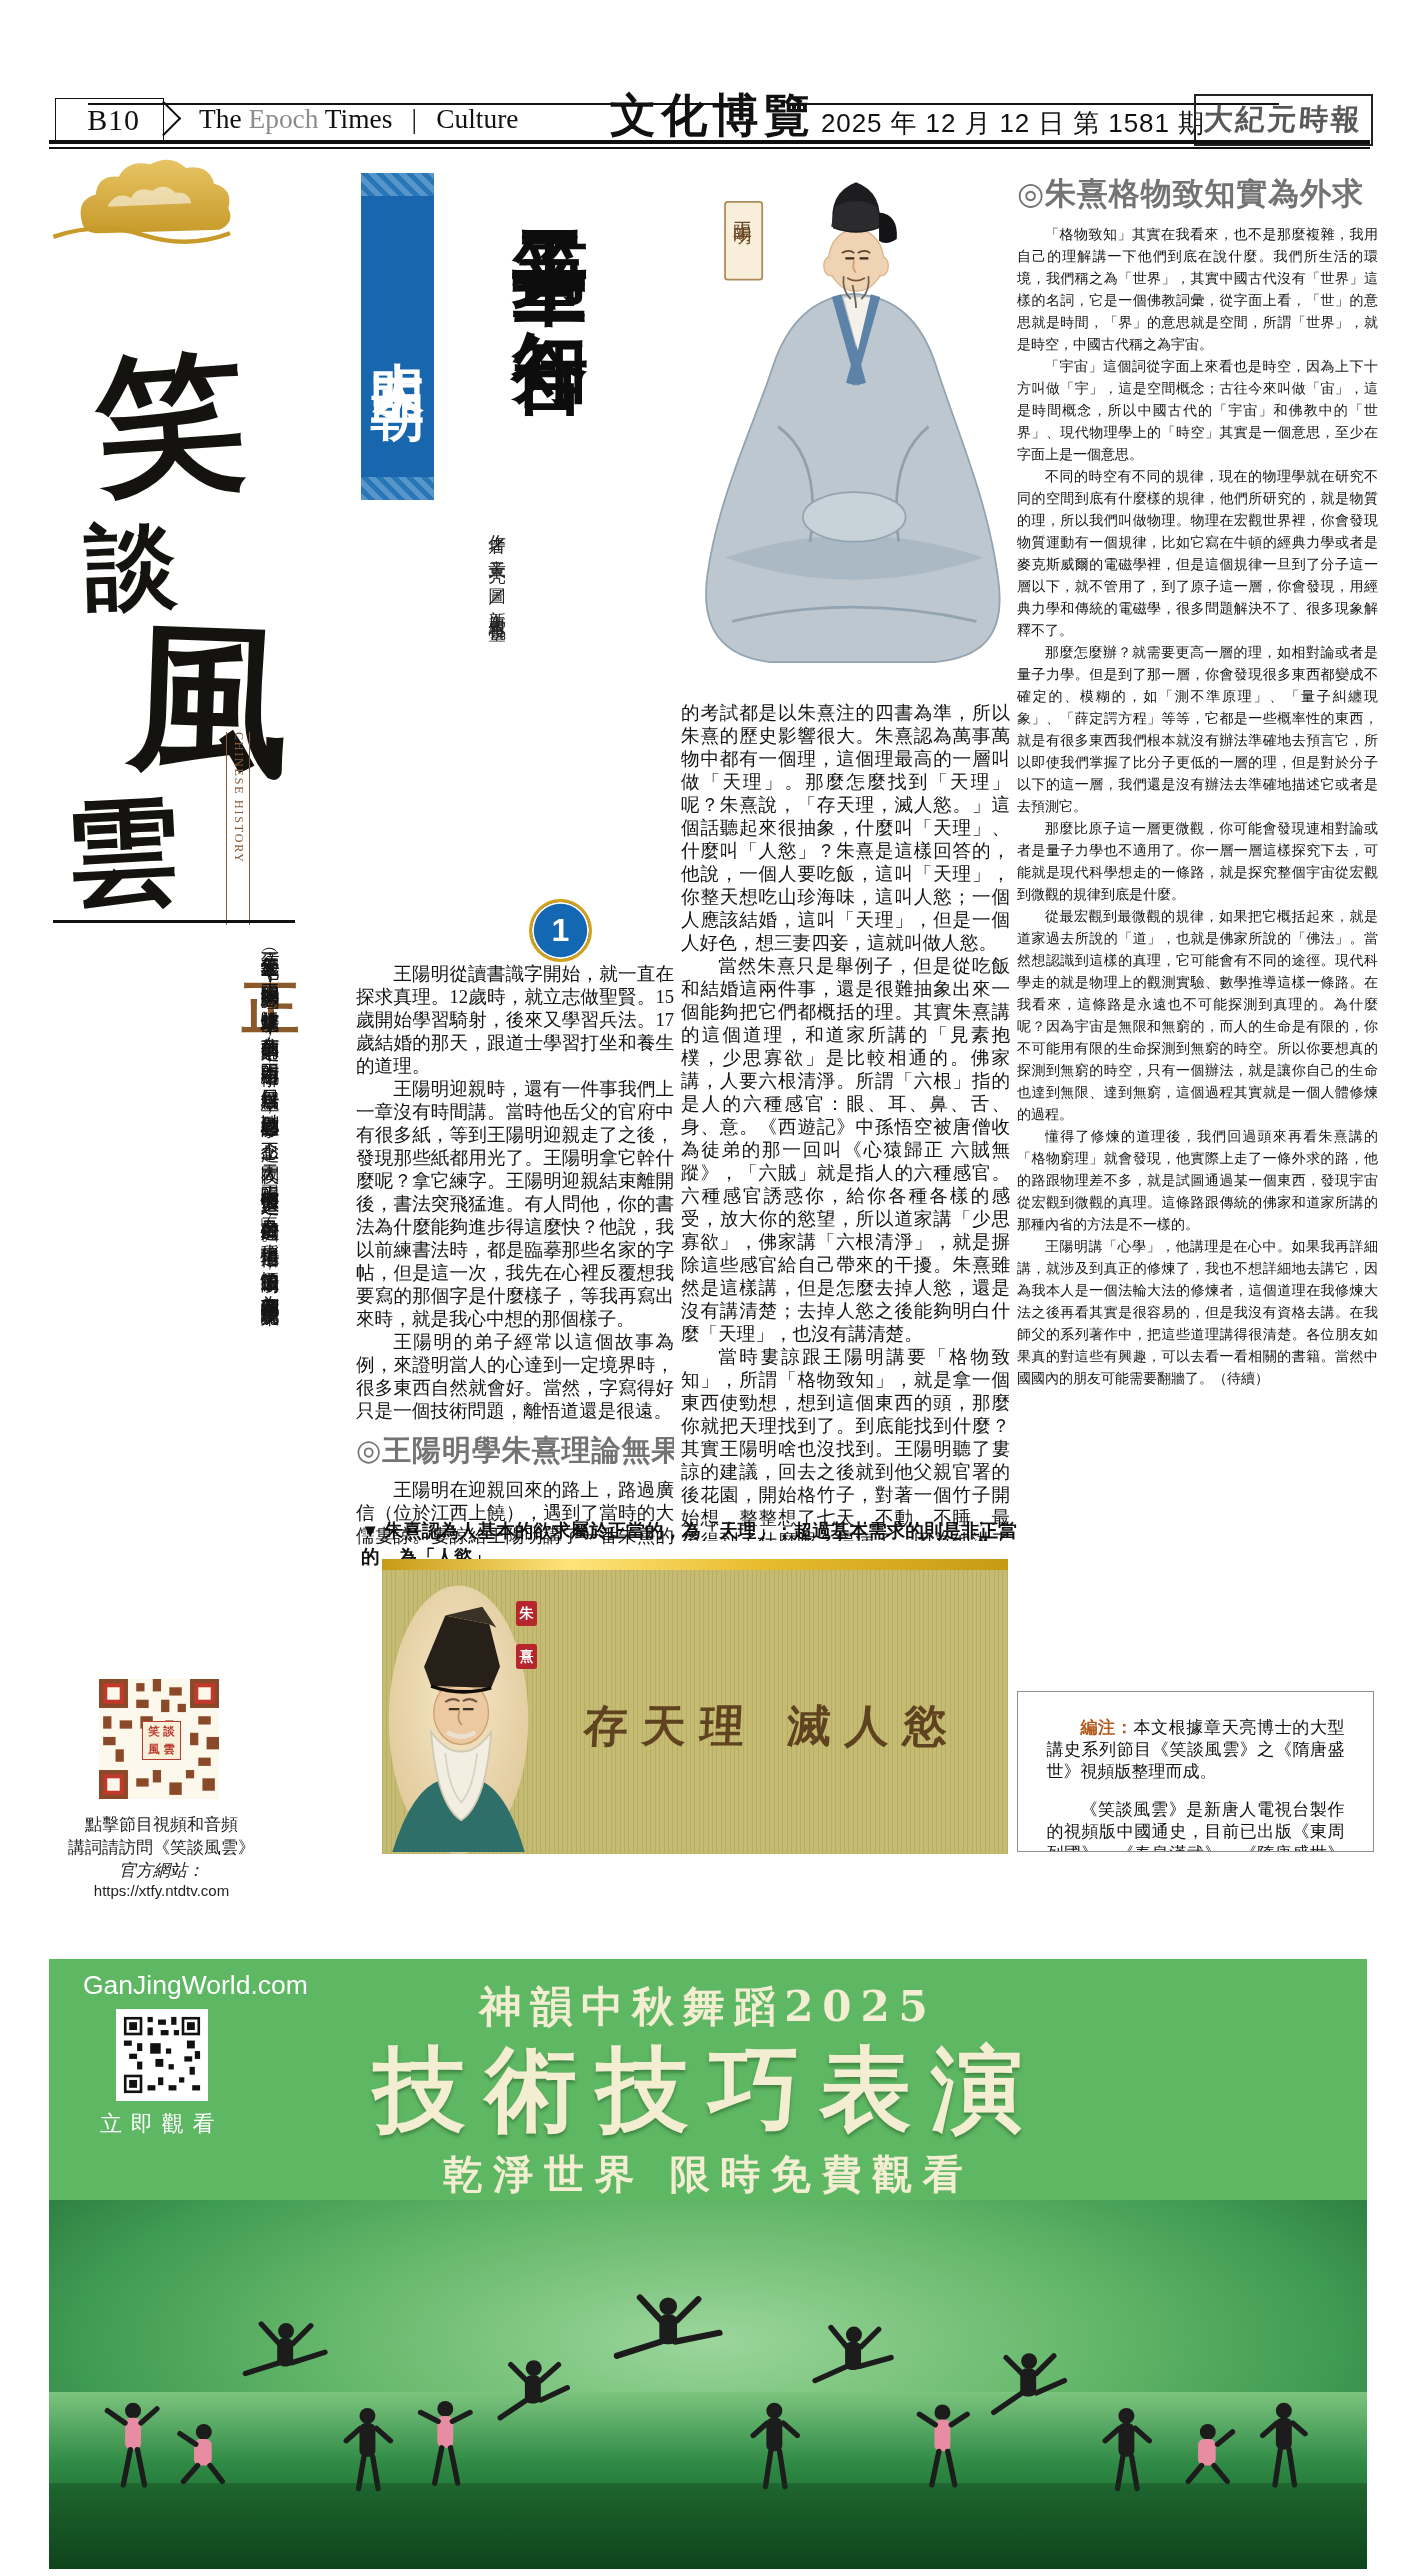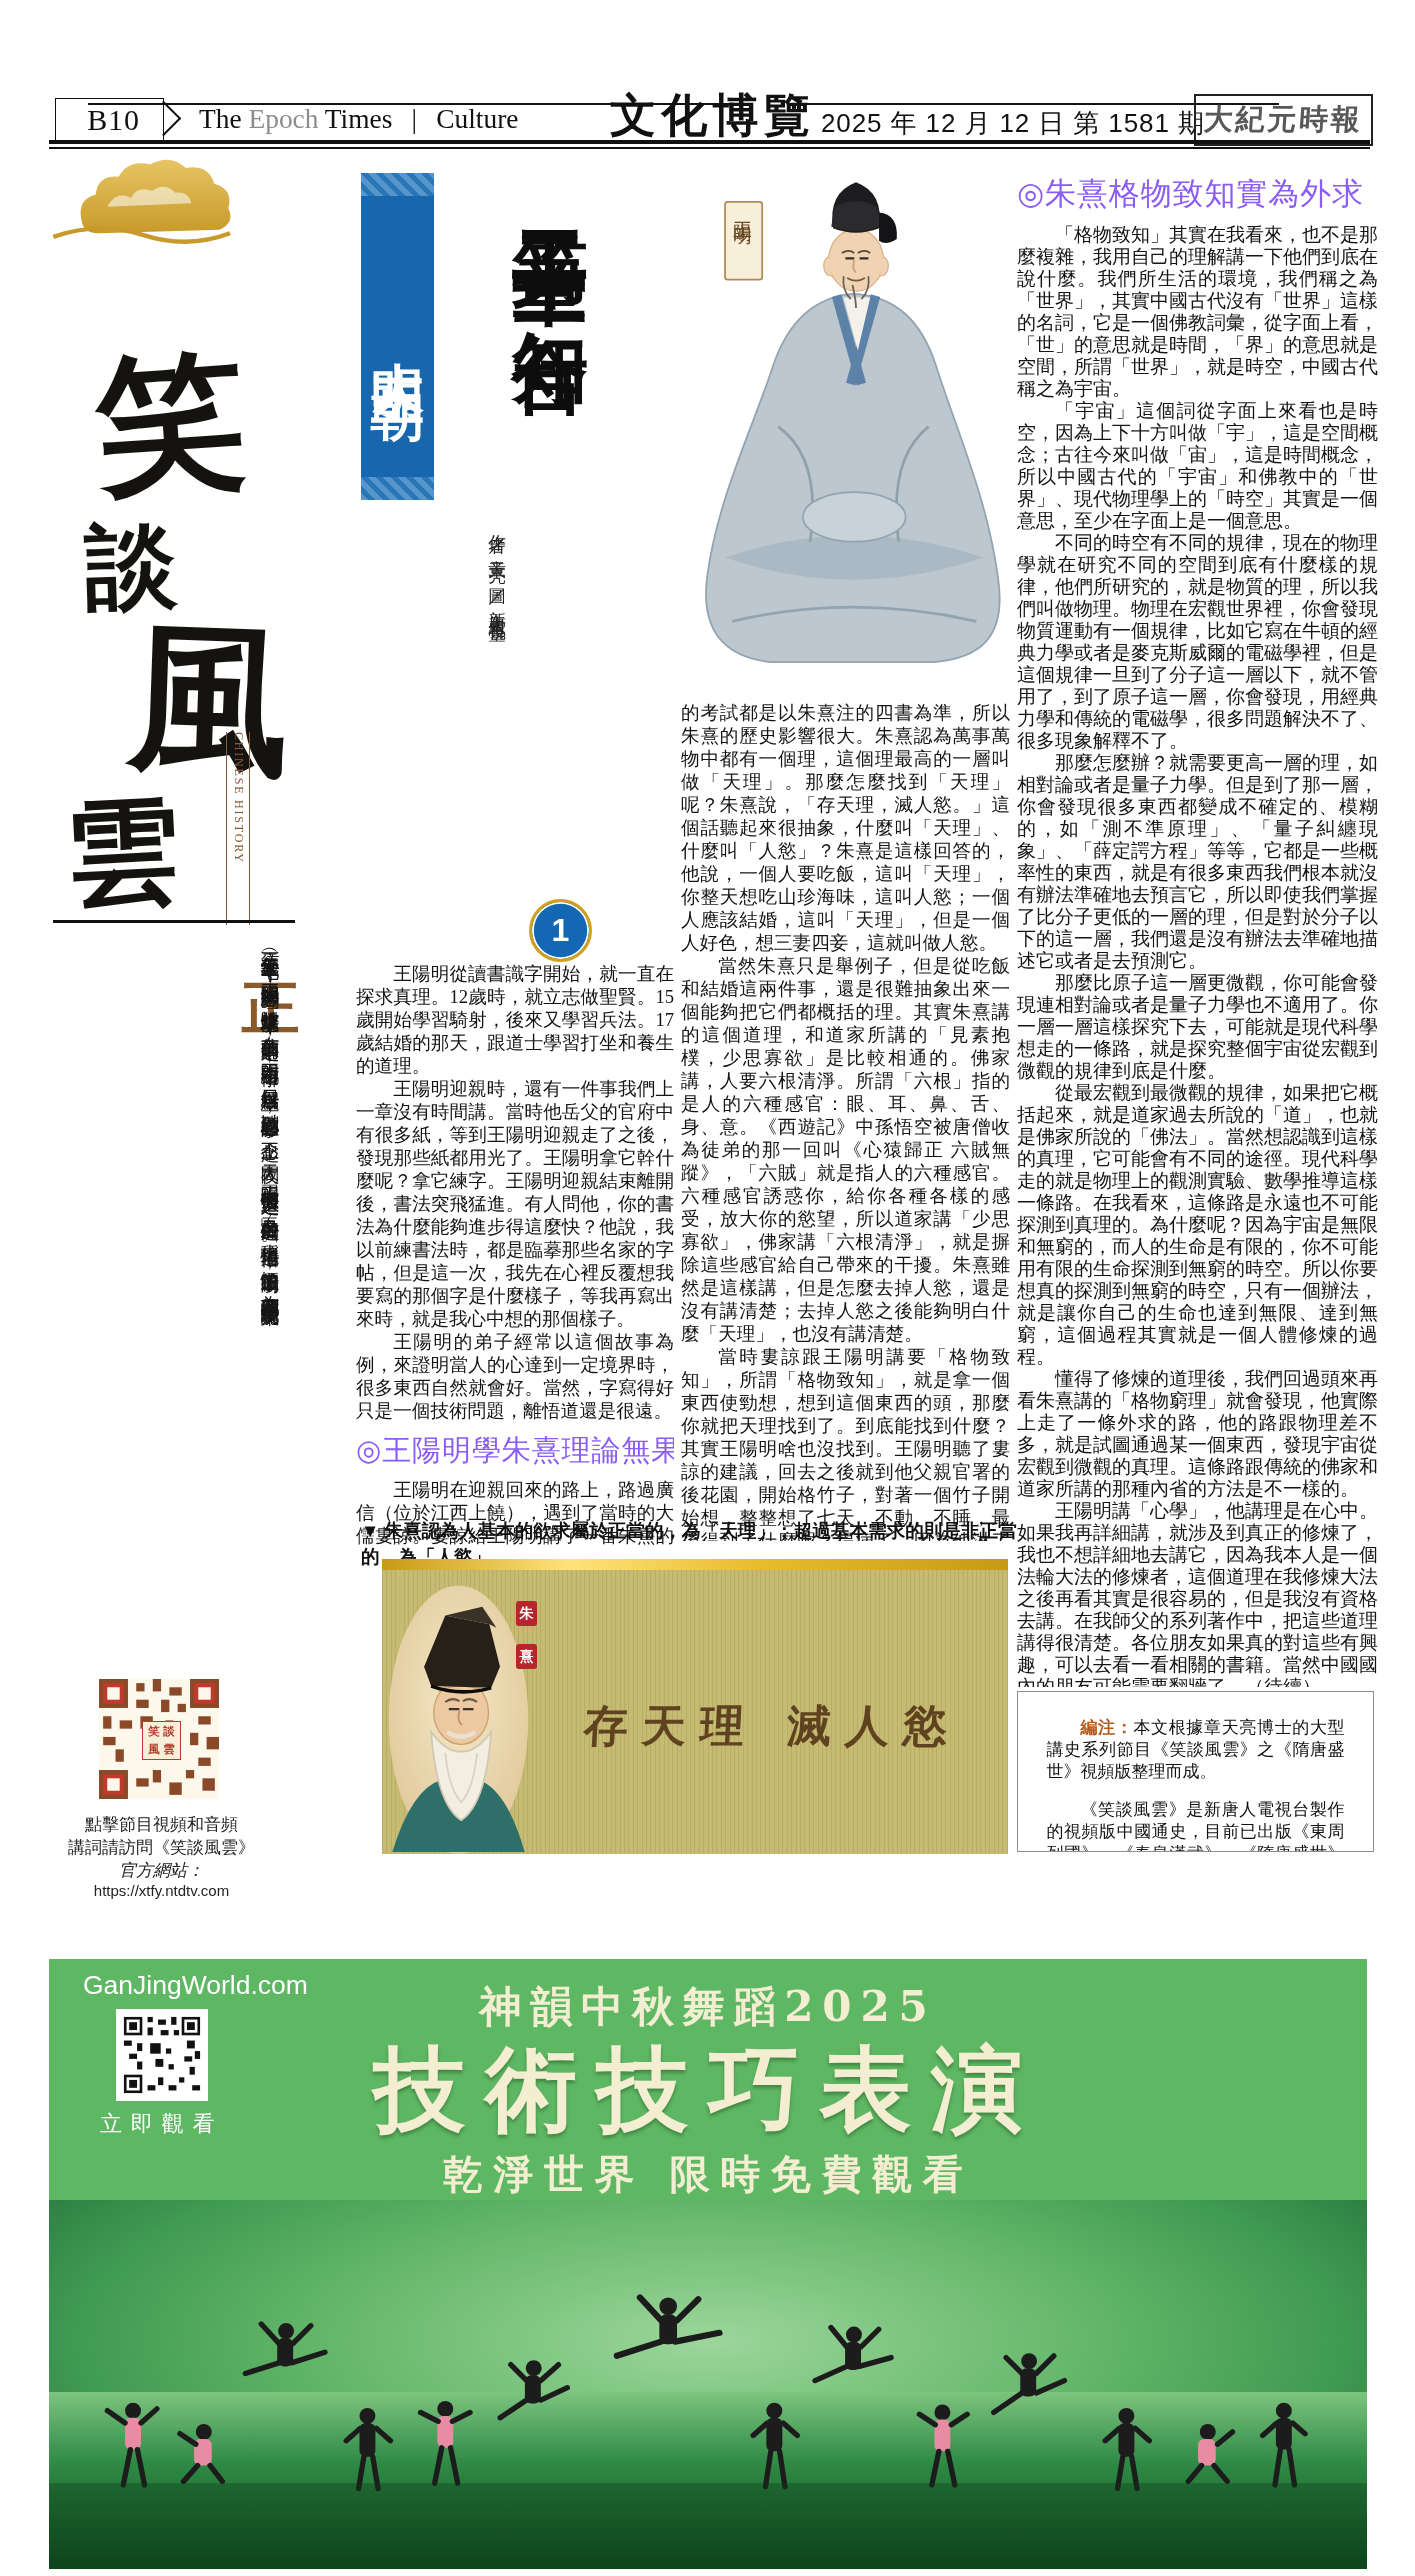--- a/index.html
+++ b/index.html
@@ -49,22 +49,22 @@
   #part-badge{left:529px;top:899px;width:57px;height:57px;border-radius:50%;
               background:#1467b2;border:3.5px solid #d4a017;box-shadow:0 0 0 1.8px #fff inset;
               display:flex;align-items:center;justify-content:center;}
   #part-badge span{color:#fff;font-size:32px;font-weight:bold;font-family:"Liberation Sans",sans-serif;}
 
   
   .bodycol p{margin:0;font-size:18.6px;line-height:23px;text-align:justify;text-indent:2em;color:#141414;}
   #col-left{left:356px;top:962px;width:318px;height:586px;overflow:hidden;}
   #col-mid{left:681px;top:701px;width:329px;height:840px;overflow:hidden;}
   #col-right{left:1017px;top:173px;width:361px;height:1514px;overflow:hidden;}
-  #col-right p{font-size:19px;line-height:22px;}
-  .sec-h{font-family:"Liberation Sans","DejaVu Sans",sans-serif;font-weight:normal;color:#8b5cf6;
+  #col-right p{font-size:14px;line-height:22px;}
+  .sec-h{font-family:"Liberation Sans","DejaVu Sans",sans-serif;font-weight:bold;color:#737373;
          font-size:29px;letter-spacing:0.9px;margin:8.8px 0 7px 0;white-space:nowrap;}
   #col-right .sec-h{margin:0 0 8.8px 0;font-size:31px;}
   #photo-cap{left:361px;top:1518px;width:656px;font-family:"Liberation Sans",sans-serif;
              font-weight:bold;font-size:18.6px;color:#111;}
 
   
   #zhuxi{left:382px;top:1559px;width:626px;height:295px;overflow:hidden;background:#c6bb72;}
   #zhuxi .goldbar{position:absolute;left:0;top:0;width:100%;height:10.6px;
       background:linear-gradient(90deg,#c79a15,#ffe37a 30%,#e8bc2e 60%,#c79a15);}
   #zhuxi .weave{position:absolute;inset:10.6px 0 0 0;

